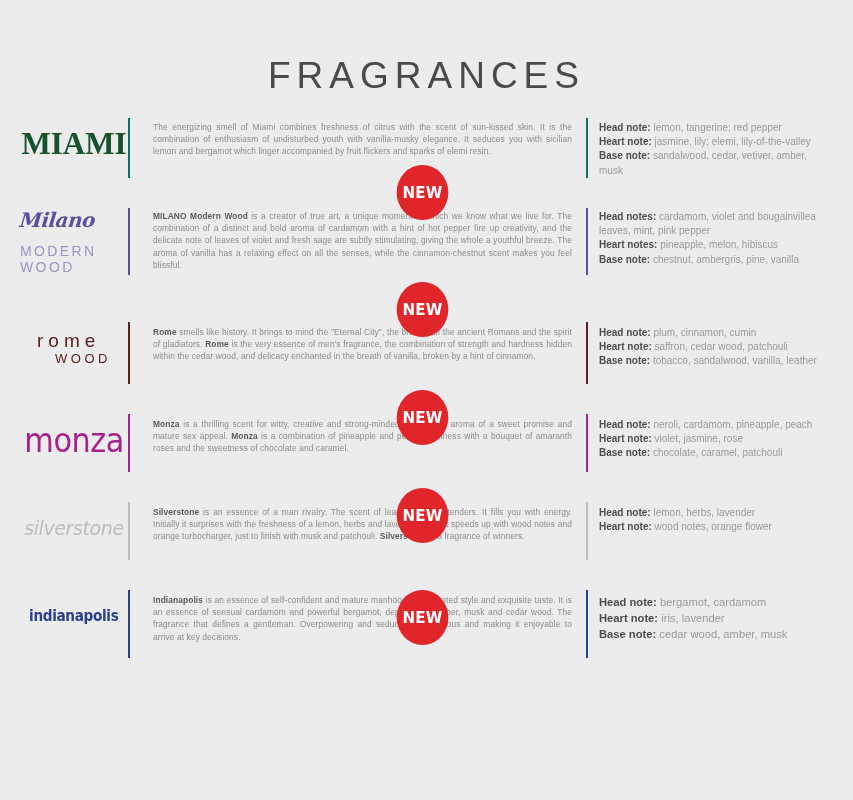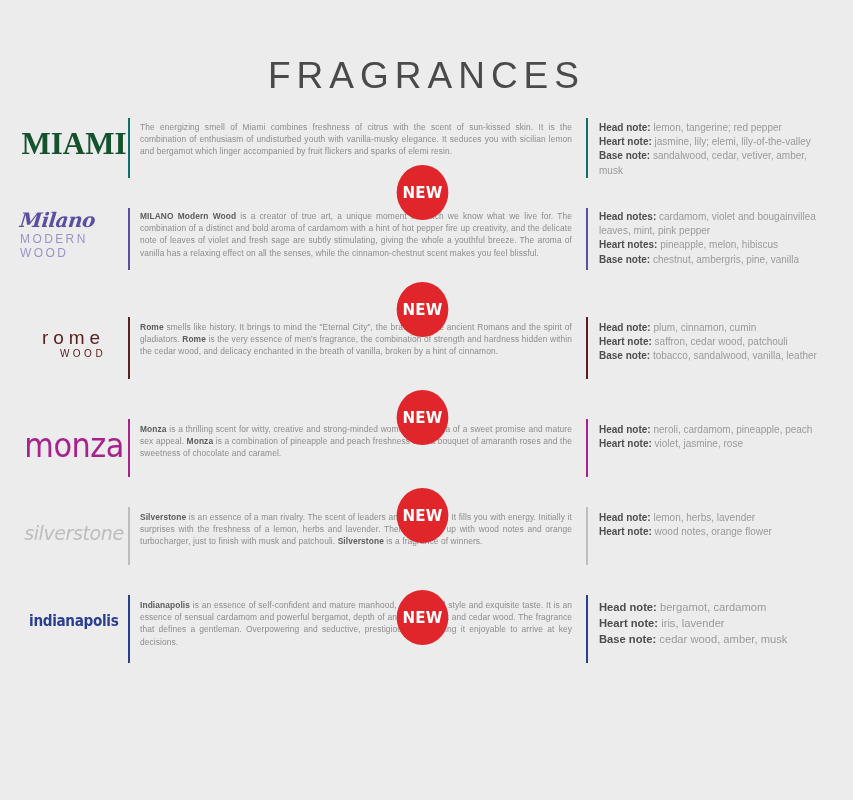--- a/index.html
+++ b/index.html
@@ -48,21 +48,21 @@
     width: 108px;
     flex: 0 0 108px;
     display: flex;
     align-items: center;
     justify-content: center;
     min-height: 52px;
   }
 
   .desc-cell {
     flex: 1 1 auto;
-    padding-left: 10px;
+    padding-left: 23px;
     padding-right: 14px;
     max-width: 492px;
   }
 
   .notes-cell {
     width: 243px;
     flex: 0 0 243px;
     padding-left: 11px;
   }
 
@@ -109,36 +109,36 @@
     font-style: italic;
     font-weight: bold;
     font-size: 20px;
     color: #5a4fa0;
     letter-spacing: -0.5px;
     transform: skewX(-6deg);
     display: inline-block;
   }
   .logo-milano-sub {
     font-family: "Liberation Sans", sans-serif;
-    font-size: 12px;
+    font-size: 14px;
     letter-spacing: 2.4px;
     color: #9c93c6;
-    margin-top: 0;
+    margin-top: 11px;
   }
 
   .logo-rome-main {
     font-family: "Liberation Sans", sans-serif;
     font-size: 19px;
     color: #5c2020;
     letter-spacing: 5px;
     font-weight: 400;
   }
   .logo-rome-sub {
     font-family: "Liberation Sans", sans-serif;
-    font-size: 10px;
+    font-size: 13px;
     letter-spacing: 3.5px;
     color: #5c2020;
     margin-top: -1px;
     padding-left: 18px;
   }
 
   .logo-monza {
     font-family: "DejaVu Sans", sans-serif;
     font-size: 33px;
     color: #a8228c;
@@ -240,33 +240,34 @@
         </div>
         <div class="bar" style="background:#5c2020; min-height:62px;"></div>
         <div class="notes-cell" style="padding-top:4px;">
           <div class="notes">
             <div><b>Head note:</b><span> plum, cinnamon, cumin</span></div>
             <div><b>Heart note:</b><span> saffron, cedar wood, patchouli</span></div>
             <div><b>Base note:</b><span> tobacco, sandalwood, vanilla, leather</span></div>
           </div>
         </div>
       </div>
-      <div class="row" style="margin-top:40px;">
+      <div class="row" style="margin-top:30px;">
         <div class="brand-cell">
           <div class="logo-monza">monza</div>
         </div>
         <div class="bar" style="background:#a8228c; min-height:58px;"></div>
         <div class="desc-cell" style="padding-top:4px;">
           <p class="desc"><b>Monza</b> is a thrilling scent for witty, creative and strong-minded women. An aroma of a sweet promise and mature sex appeal. <b>Monza</b> is a combination of pineapple and peach freshness with a bouquet of amaranth roses and the sweetness of chocolate and caramel.</p>
         </div>
         <div class="bar" style="background:#a8228c; min-height:58px;"></div>
         <div class="notes-cell" style="padding-top:4px;">
           <div class="notes">
             <div><b>Head note:</b><span> neroli, cardamom, pineapple, peach</span></div>
             <div><b>Heart note:</b><span> violet, jasmine, rose</span></div>
+            <div><b>Base note:</b><span> chocolate, caramel, patchouli</span></div>
           </div>
         </div>
       </div>
       <div class="row" style="margin-top:30px;">
         <div class="brand-cell">
           <div class="logo-silverstone">silverstone</div>
         </div>
         <div class="bar" style="background:#bdbdbd; min-height:58px;"></div>
         <div class="desc-cell" style="padding-top:4px;">
           <p class="desc"><b>Silverstone</b> is an essence of a man rivalry. The scent of leaders and pretenders. It fills you with energy. Initially it surprises with the freshness of a lemon, herbs and lavender. Then it speeds up with wood notes and orange turbocharger, just to finish with musk and patchouli. <b>Silverstone</b> is a fragrance of winners.</p>

